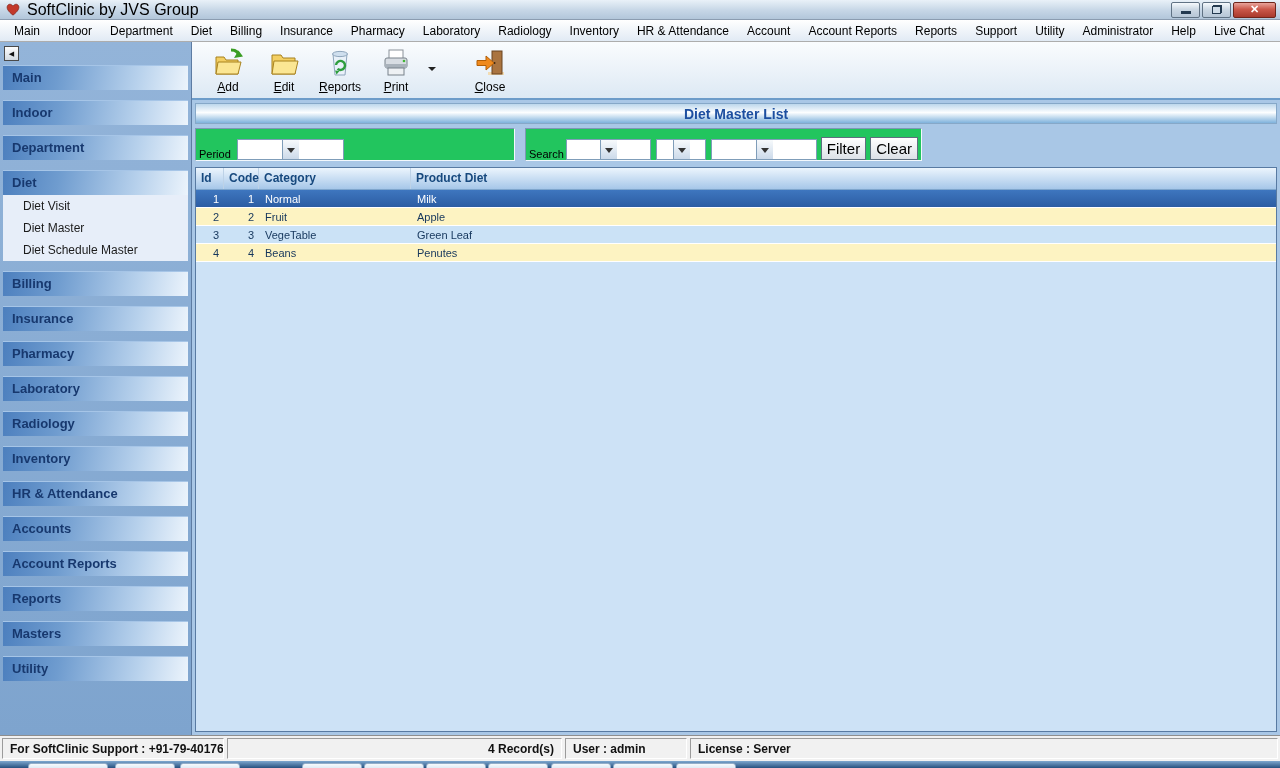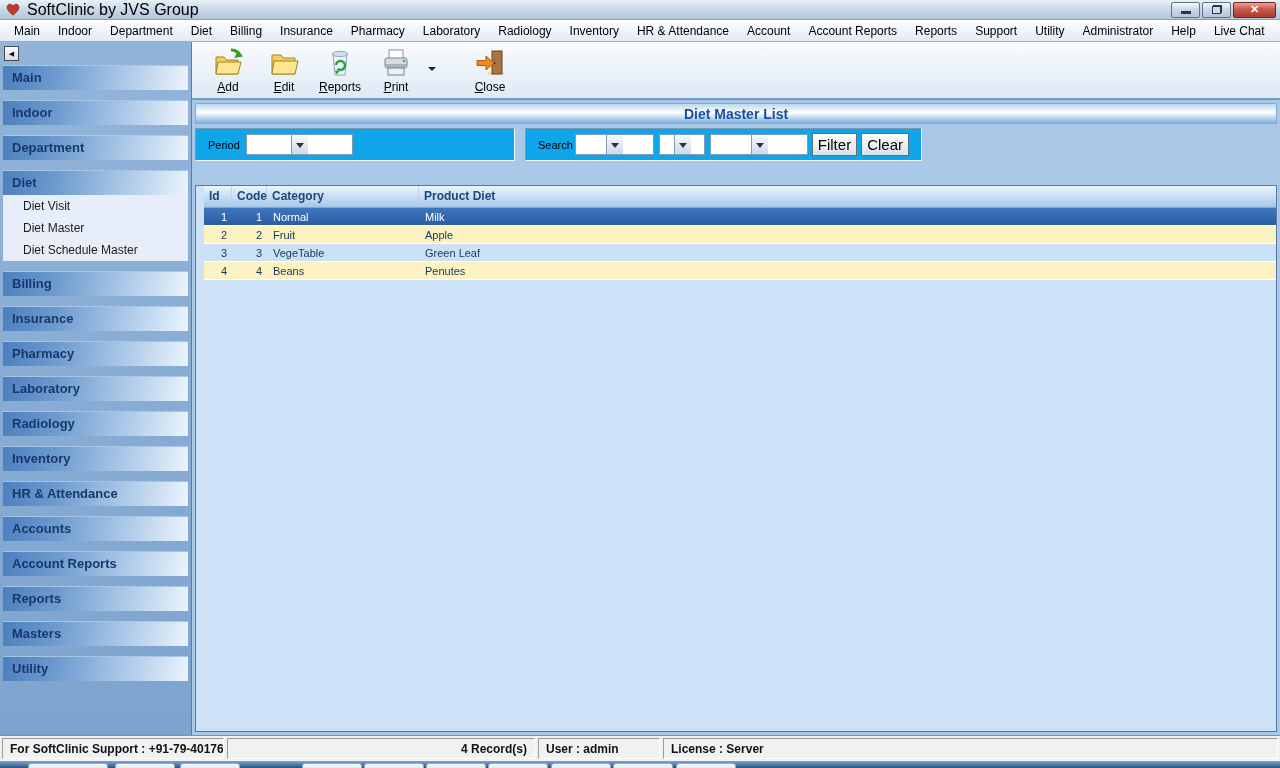--- a/index.html
+++ b/index.html
@@ -55,59 +55,59 @@
   .print-drop { width:16px; height:48px; display:flex; align-items:center; justify-content:center; }
   .print-drop::after { content:""; border:4px solid transparent; border-top:4px solid #222; margin-top:4px; }
   .tool-gap { width:22px; }
 
   
   .content { flex:1; padding:3px; display:flex; flex-direction:column; min-height:0; }
   .panel-title { height:21px; line-height:20px; text-align:center; font-weight:bold; font-size:14px;
     color:#1d4fa0; background:linear-gradient(#bdd7ec 0%,#fcfeff 45%,#7fb2dc 100%); border:1px solid #86a8c8; }
 
   .filter-row { margin-top:4px; display:flex; height:33px; flex-shrink:0; }
-  .filter-panel { background:#0ea5e9; border:1px solid; border-color:#7d98b5 #f3f8fd #f3f8fd #7d98b5;
-    display:flex; align-items:center; padding:0 12px; }
+  .filter-panel { background:#22c55e; border:1px solid; border-color:#7d98b5 #f3f8fd #f3f8fd #7d98b5;
+    display:flex; align-items:flex-end; padding:0 3px; }
   .period-panel { width:320px; margin-right:10px; }
   .search-panel { width:397px; }
   .fl-label { font-size:11px; color:#000; margin-right:2px; white-space:nowrap; }
   .combo { background:#fff; border:1px solid #7f9db9; height:21px; display:flex; align-items:center; font-size:11px; color:#000;flex-direction:column; }
   .combo-val { padding-left:4px; flex:1; white-space:nowrap; overflow:hidden; }
   .arrow-btn { width:17px; height:100%; border-left:1px solid #7f9db9;
     background:linear-gradient(#f7fafc,#ccdaea); display:flex; align-items:center; justify-content:center; }
   .arrow-btn::after { content:""; border:4px solid transparent; border-top:5px solid #333; margin-top:5px; }
   .w-period { width:107px; margin-left:4px; }
   .w-field { width:105px; }
   .w-op { width:62px; margin-left:5px; }
   .w-text { width:130px; margin-left:5px; }
   .push-btn { height:23px; margin-left:4px; padding:0 5px; font-size:15px; color:#000;
     background:linear-gradient(#ffffff,#dce1e7); border:1px solid #5f6f7f; display:flex; align-items:center; }
 
   
-  .grid { margin-top:24px; flex:1; border:1px solid #587aa2; background:#cde2f6; display:flex; flex-direction:column; min-height:0;padding-left:8px; }
+  .grid { margin-top:6px; flex:1; border:1px solid #587aa2; background:#cde2f6; display:flex; flex-direction:column; min-height:0; }
   .grid-header { height:22px; flex-shrink:0; display:flex; background:linear-gradient(#ecf5fd,#a6c7e9);
     border-bottom:1px solid #7fa6cd; color:#17497e; font-weight:bold; font-size:12px; }
   .gh-cell { line-height:21px; padding-left:5px; border-right:1px solid #bdd2e7; cursor:default; }
   .grid-row { height:18px; flex-shrink:0; display:flex; align-items:center; font-size:11px;
     border-bottom:1px solid #fff; color:#15365c; cursor:default; }
   .row-sel { background:linear-gradient(#3e76bf,#2c5da3); color:#fff; }
   .row-y { background:#fdf3c2; }
   .row-b { background:#cbe2f6; }
   .c-id { width:28px; text-align:right; padding-right:5px; }
   .c-code { width:35px; text-align:right; padding-right:5px; }
   .c-cat { width:152px; padding-left:6px; }
   .c-prod { flex:1; padding-left:6px; }
   .h-id { width:28px; } .h-code { width:35px; } .h-cat { width:152px; } .h-prod { flex:1; border-right:none; }
 
   
   .statusbar { height:26px; background:#f1f1f1; border-top:1px solid #8e8e8e; display:flex;
     padding:2px 2px; gap:3px; font-size:12px; font-weight:bold; color:#111; }
   .sb-seg { border:1px solid; border-color:#9b9b9b #ffffff #ffffff #9b9b9b; display:flex;
     align-items:center; padding:0 7px; white-space:nowrap; overflow:hidden; }
-  .sb-1 { width:222px; } .sb-2 { width:424px; } .sb-3 { width:308px; justify-content:flex-end; }
+  .sb-1 { width:222px; } .sb-2 { width:424px; } .sb-3 { width:335px; justify-content:flex-end; }
   .sb-4 { width:122px; } .sb-5 { flex:1; }
 
   
   .taskbar { height:7px; background:linear-gradient(#7da7cf,#27517f); position:relative; overflow:hidden; }
   .tb-btn { position:absolute; top:2px; height:9px; border-radius:3px 3px 0 0;
     background:linear-gradient(#f6fafd,#cfe0ef); border:1px solid #93aec9; }
 </style>
 </head>
 <body>
 

